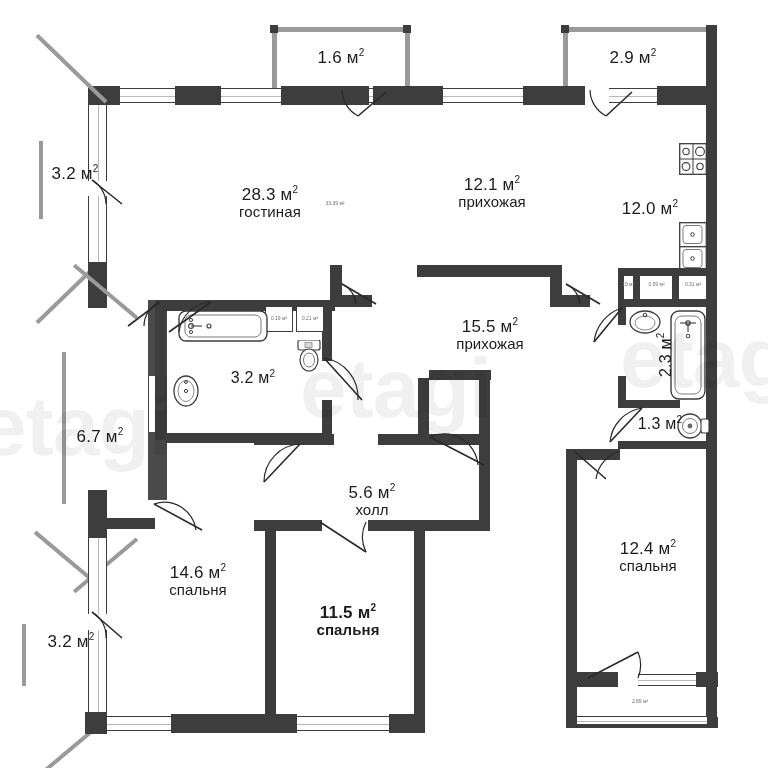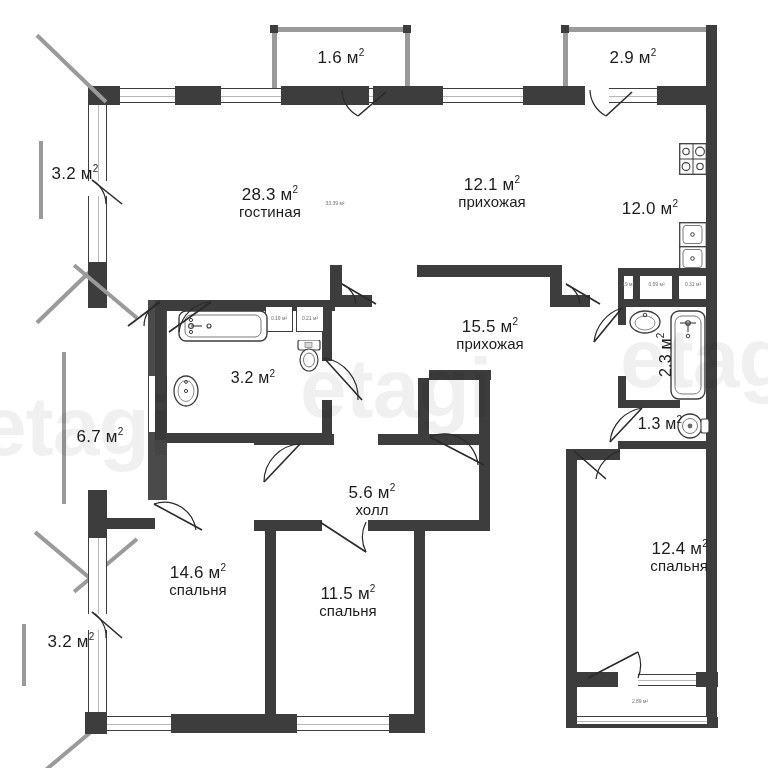--- a/index.html
+++ b/index.html
@@ -381,25 +381,25 @@
     <div class="area"><span>1.3</span>&nbsp;<span>м</span><sup>2</sup></div>
   </div>
   <div class="lbl" style="left:317px;top:470px;width:110px;margin-top:13px;">
     <div class="area"><span>5.6</span>&nbsp;<span>м</span><sup>2</sup></div>
     <div class="nm">холл</div>
   </div>
   <div class="lbl" style="left:138px;top:563px;width:120px;">
     <div class="area"><span>14.6</span>&nbsp;<span>м</span><sup>2</sup></div>
     <div class="nm">спальня</div>
   </div>
-  <div class="lbl" style="left:288px;top:584px;width:120px;">
+  <div class="lbl" style="left:288px;top:603px;width:120px;font-weight:bold;">
     <div class="area"><span>11.5</span>&nbsp;<span>м</span><sup>2</sup></div>
     <div class="nm">спальня</div>
   </div>
-  <div class="lbl" style="left:588px;top:539px;width:120px;text-align:right;">
+  <div class="lbl" style="left:588px;top:539px;width:120px;">
     <div class="area"><span>12.4</span>&nbsp;<span>м</span><sup>2</sup></div>
     <div class="nm">спальня</div>
   </div>
   <div class="lbl" style="left:16px;top:632px;width:110px;">
     <div class="area"><span>3.2</span>&nbsp;<span>м</span><sup>2</sup></div>
   </div>
 
   <div id="wm">
     <div class="wmtxt" style="left:300px;top:340px;">etagi</div>
     <div class="wmtxt" style="left:-20px;top:378px;">etagi</div>

